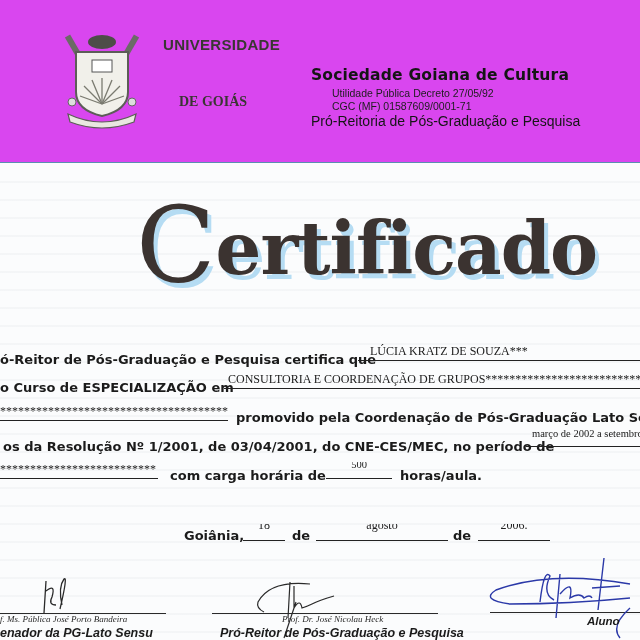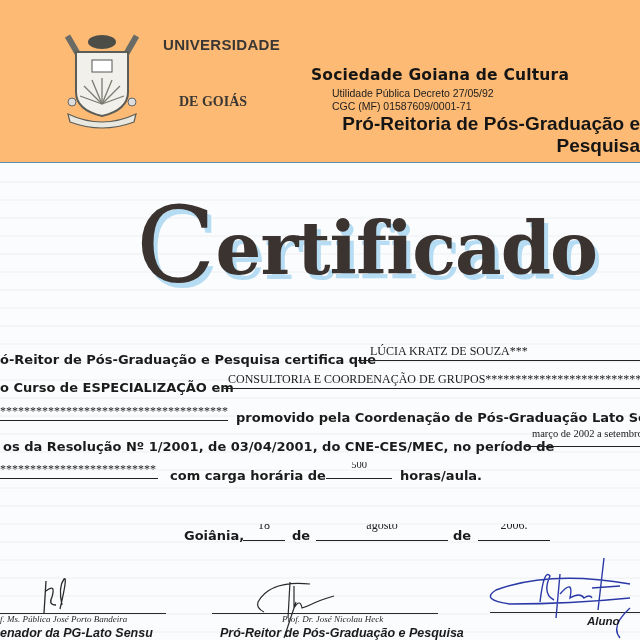--- a/index.html
+++ b/index.html
@@ -4,21 +4,21 @@
   <style>
     html, body { margin: 0; padding: 0; }
     body {
       width: 640px; height: 640px; overflow: hidden; position: relative;
       background: #fbfcfd;
       font-family: "DejaVu Sans", sans-serif;
       color: #1a1a1a;
     }
     .header {
       position: absolute; left: 0; top: 0; width: 640px; height: 162px;
-      background: #fdba74;
+      background: #d946ef;
       border-bottom: 1px solid #5a8fb0;
     }
     .crest { position: absolute; left: 64px; top: 30px; width: 76px; height: 100px; }
     .uni-top {
       position: absolute; left: 163px; top: 36px;
       font-family: "Liberation Sans", sans-serif; font-weight: bold;
       font-size: 15px; color: #3a3633; letter-spacing: 0.3px;
     }
     .uni-main {
       position: absolute; left: 131px; top: 48px;
@@ -36,22 +36,22 @@
       font-size: 15.5px; color: #151515; letter-spacing: 0.2px;
     }
     .soc-line {
       position: absolute; left: 311px;
       font-family: "Liberation Sans", sans-serif; font-size: 10.5px; color: #1d1d1d; padding-left: 21px;
     }
     .soc-line.l1 { top: 87px; }
     .soc-line.l2 { top: 100px; }
     .soc-pro {
       position: absolute; left: 311px; top: 113px;
-      font-family: "Liberation Sans", sans-serif; font-weight: bold;
-      font-size: 19px; color: #151515; text-align: right;
+      font-family: "Liberation Sans", sans-serif; font-weight: normal;
+      font-size: 14px; color: #151515; text-align: right;
     }
     .title {
       position: absolute; left: 136px; top: 186px;
       font-family: "DejaVu Serif", serif; font-weight: bold; font-style: italic;
       font-size: 72px; color: #3b3330; line-height: 1;
       text-shadow: 4px 5px 0 #b5dcf3;
     }
     .title .cap { font-size: 104px; font-weight: normal; font-style: normal; position: relative; top: 8px; }
     .title .rest { font-style: normal; letter-spacing: -1px; }
     .bg-lines {

